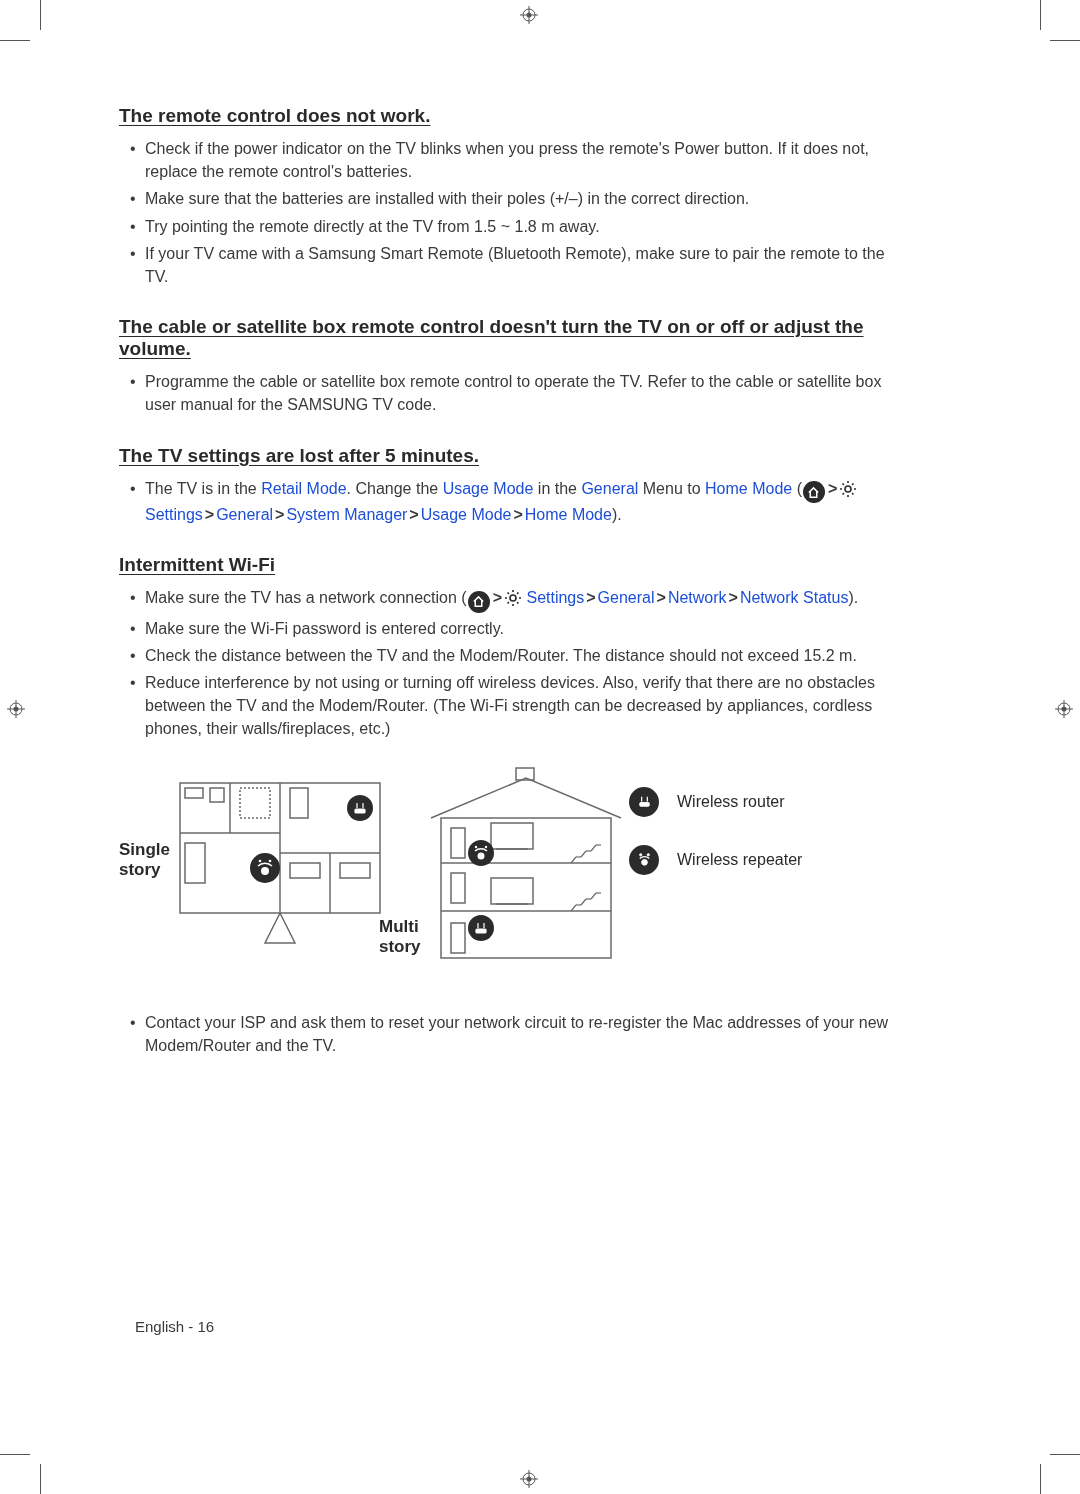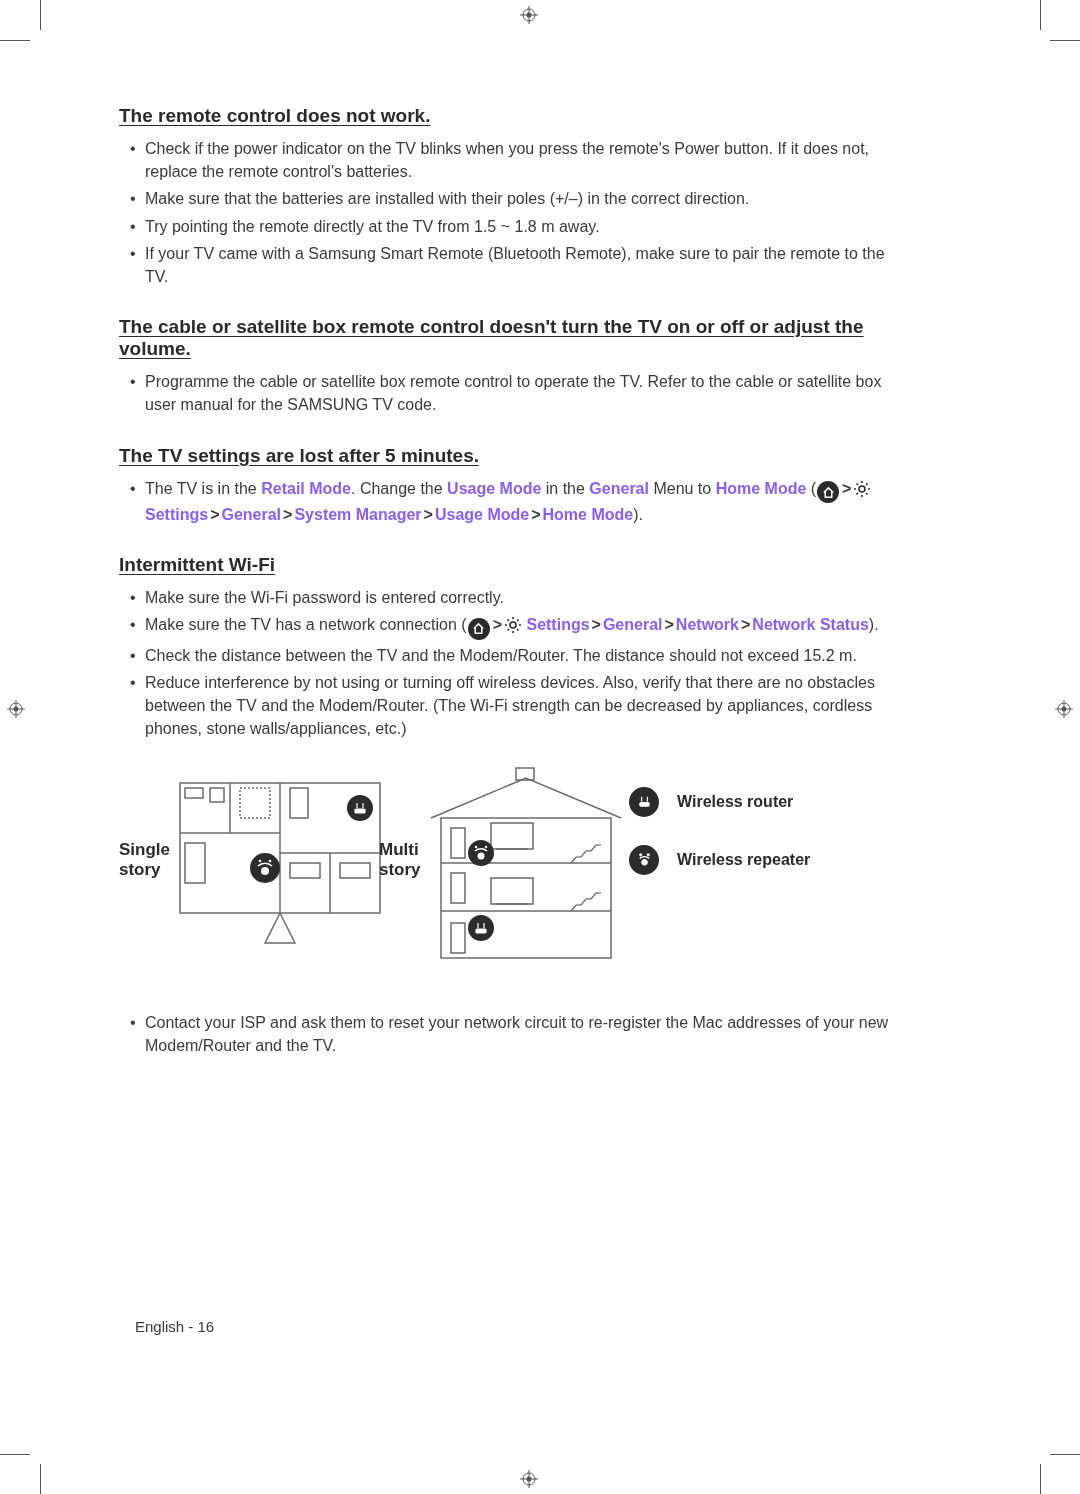--- a/index.html
+++ b/index.html
@@ -40,21 +40,21 @@
     color: #3a3a3a;
   }
   ul.bullets > li::before {
     content: "•";
     position: absolute;
     left: -15px;
     top: 0;
     font-size: 16px;
     color: #3a3a3a;
   }
-  .b { font-weight: 700; color:#8b5cf6;text-align:center; }
+  .b { font-weight: 400; color:#1d4ed8;text-align:center; }
   .chev { font-weight: 700; padding: 0 2px; }
   .icon-circle {
     display: inline-flex;
     align-items: center;
     justify-content: center;
     width: 22px; height: 22px;
     border-radius: 50%;
     background: #2b2b2b;
     vertical-align: -5px;
     margin: 0 1px;
@@ -85,21 +85,20 @@
     display:flex;
     flex-direction:column;
     gap:28px;
     padding-top:24px;
   }
   .legend-row {
     display:flex;
     align-items:center;
     gap:18px;
     font-size:16px;
-    font-weight:bold;
   }
   .legend-icon {
     width:30px; height:30px; border-radius:50%;
     background:#2b2b2b;
     display:flex; align-items:center; justify-content:center;
   }
   .legend-icon svg { width:17px; height:17px; fill:#fff; stroke:#fff; }
   .footer {
     position:absolute;
     left:135px;
@@ -190,33 +189,33 @@
           </svg>
         </span><span class="chev">&gt;</span><span class="gear-svg"><svg viewBox="0 0 18 18">
             <circle cx="9" cy="9" r="3"></circle>
             <path d="M9 1v2M9 15v2M1 9h2M15 9h2M3.5 3.5l1.4 1.4M13.1 13.1l1.4 1.4M14.5 3.5l-1.4 1.4M4.9 13.1l-1.4 1.4"></path>
           </svg></span> <span class="b">Settings</span><span class="chev">&gt;</span><span class="b">General</span><span class="chev">&gt;</span><span class="b">System Manager</span><span class="chev">&gt;</span><span class="b">Usage Mode</span><span class="chev">&gt;</span><span class="b">Home Mode</span><span>).</span>
     </li>
   </ul>
 
   <div class="sec-title">Intermittent Wi-Fi</div>
   <ul class="bullets">
-    <li>Make sure the Wi-Fi password is entered correctly.</li>
     <li>
       <span>Make sure the TV has a network connection (</span><span class="icon-circle">
           <svg viewBox="0 0 14 14">
             <path d="M2 7 L7 2 L12 7 M3.5 6 V12 H10.5 V6"></path>
           </svg>
         </span><span class="chev">&gt;</span><span class="gear-svg"><svg viewBox="0 0 18 18">
             <circle cx="9" cy="9" r="3"></circle>
             <path d="M9 1v2M9 15v2M1 9h2M15 9h2M3.5 3.5l1.4 1.4M13.1 13.1l1.4 1.4M14.5 3.5l-1.4 1.4M4.9 13.1l-1.4 1.4"></path>
           </svg></span> <span class="b">Settings</span><span class="chev">&gt;</span><span class="b">General</span><span class="chev">&gt;</span><span class="b">Network</span><span class="chev">&gt;</span><span class="b">Network Status</span><span>).</span>
     </li>
+    <li>Make sure the Wi-Fi password is entered correctly.</li>
     <li>Check the distance between the TV and the Modem/Router. The distance should not exceed 15.2 m.</li>
-    <li>Reduce interference by not using or turning off wireless devices. Also, verify that there are no obstacles between the TV and the Modem/Router. (The Wi-Fi strength can be decreased by appliances, cordless phones, stone walls/appliances, etc.)</li>
+    <li>Reduce interference by not using or turning off wireless devices. Also, verify that there are no obstacles between the TV and the Modem/Router. (The Wi-Fi strength can be decreased by appliances, cordless phones, their walls/fireplaces, etc.)</li>
   </ul>
 
   <div class="diag-row">
     <div class="diag-col" style="width:230px;">
       <div class="diag-cap">Single story</div>
       <div class="diag-box">
         <svg width="220" height="180" viewBox="0 0 220 180">
           <g fill="none" stroke="#6a6a6a" stroke-width="1.5">
             <rect x="10" y="10" width="200" height="130"></rect>
             <line x1="110" y1="10" x2="110" y2="140"></line>
@@ -243,21 +242,21 @@
           <g fill="#fff">
               <circle cx="95" cy="98" r="4"></circle>
               <path d="M88 93 a10 10 0 0 1 14 0" fill="none" stroke="#fff" stroke-width="1.5"></path>
               <circle cx="90" cy="88" r="1.3"></circle>
               <circle cx="100" cy="88" r="1.3"></circle>
             </g>
         </svg>
       </div>
     </div>
 
-    <div class="diag-col" style="width:220px;">
+    <div class="diag-col" style="width:220px;align-items:flex-end;">
       <div class="diag-cap">Multi story</div>
       <div class="diag-box">
         <svg width="210" height="200" viewBox="0 0 210 200">
           <g fill="none" stroke="#6a6a6a" stroke-width="1.5">
             <polyline points="10,55 105,15 200,55"></polyline>
             <rect x="95" y="5" width="18" height="12"></rect>
             <rect x="20" y="55" width="170" height="140"></rect>
             <line x1="20" y1="100" x2="190" y2="100"></line>
             <line x1="20" y1="148" x2="190" y2="148"></line>
 

